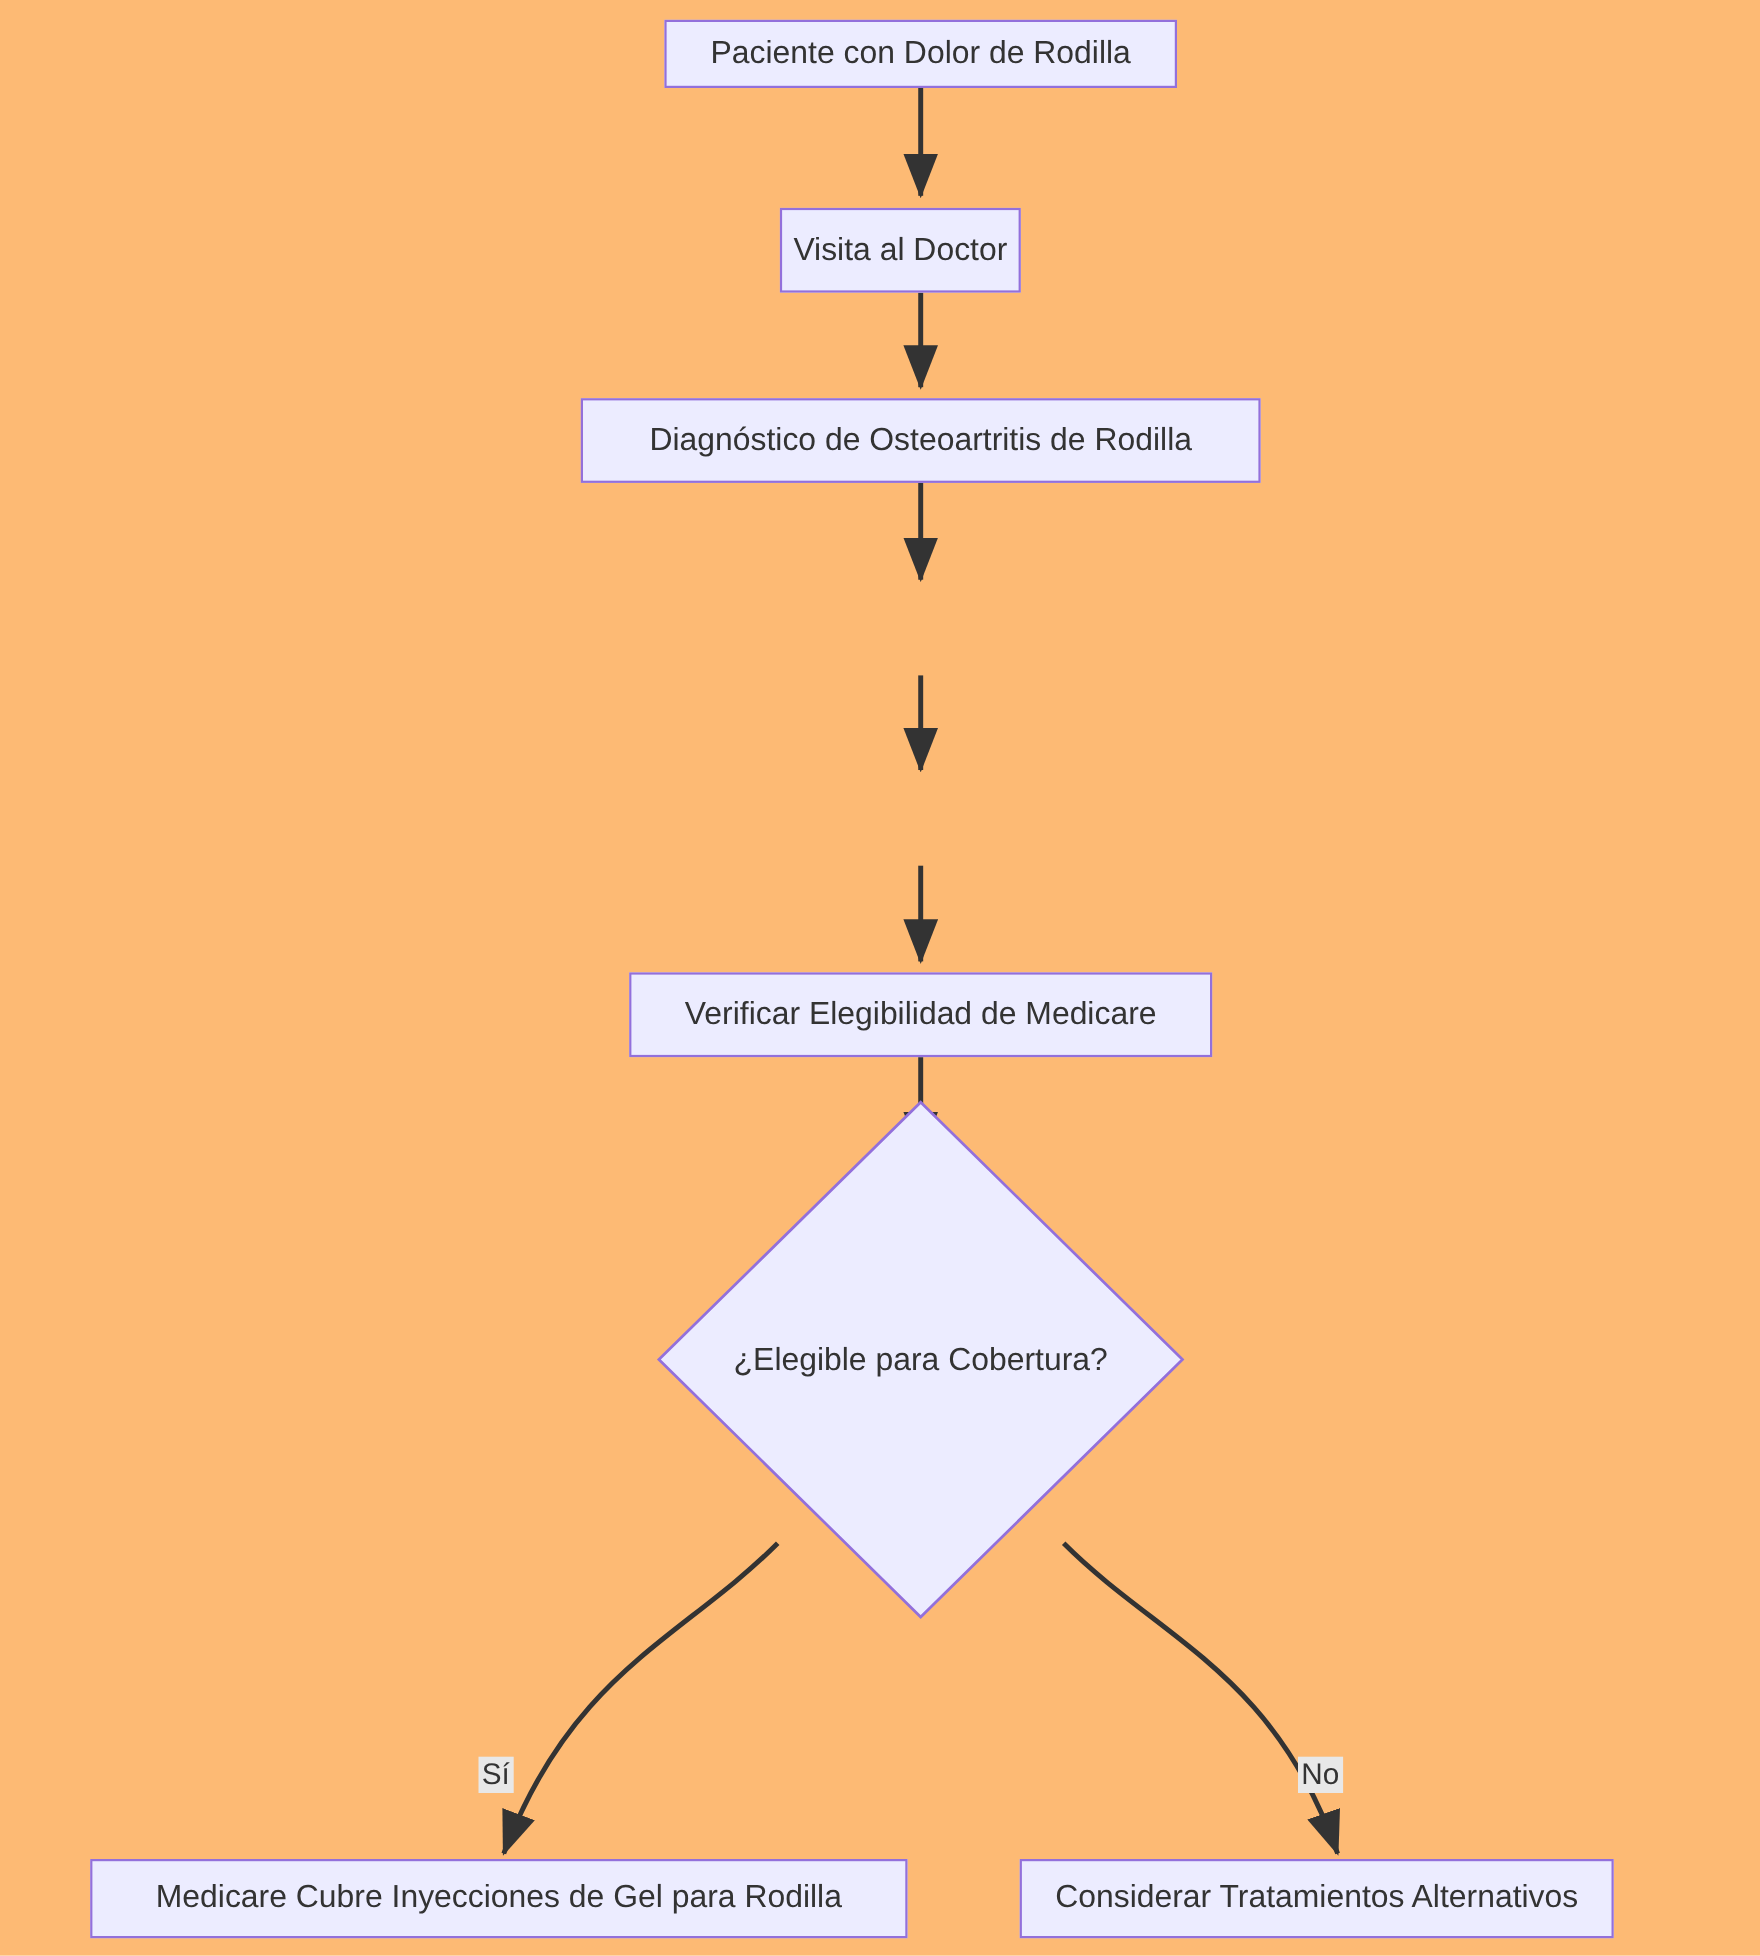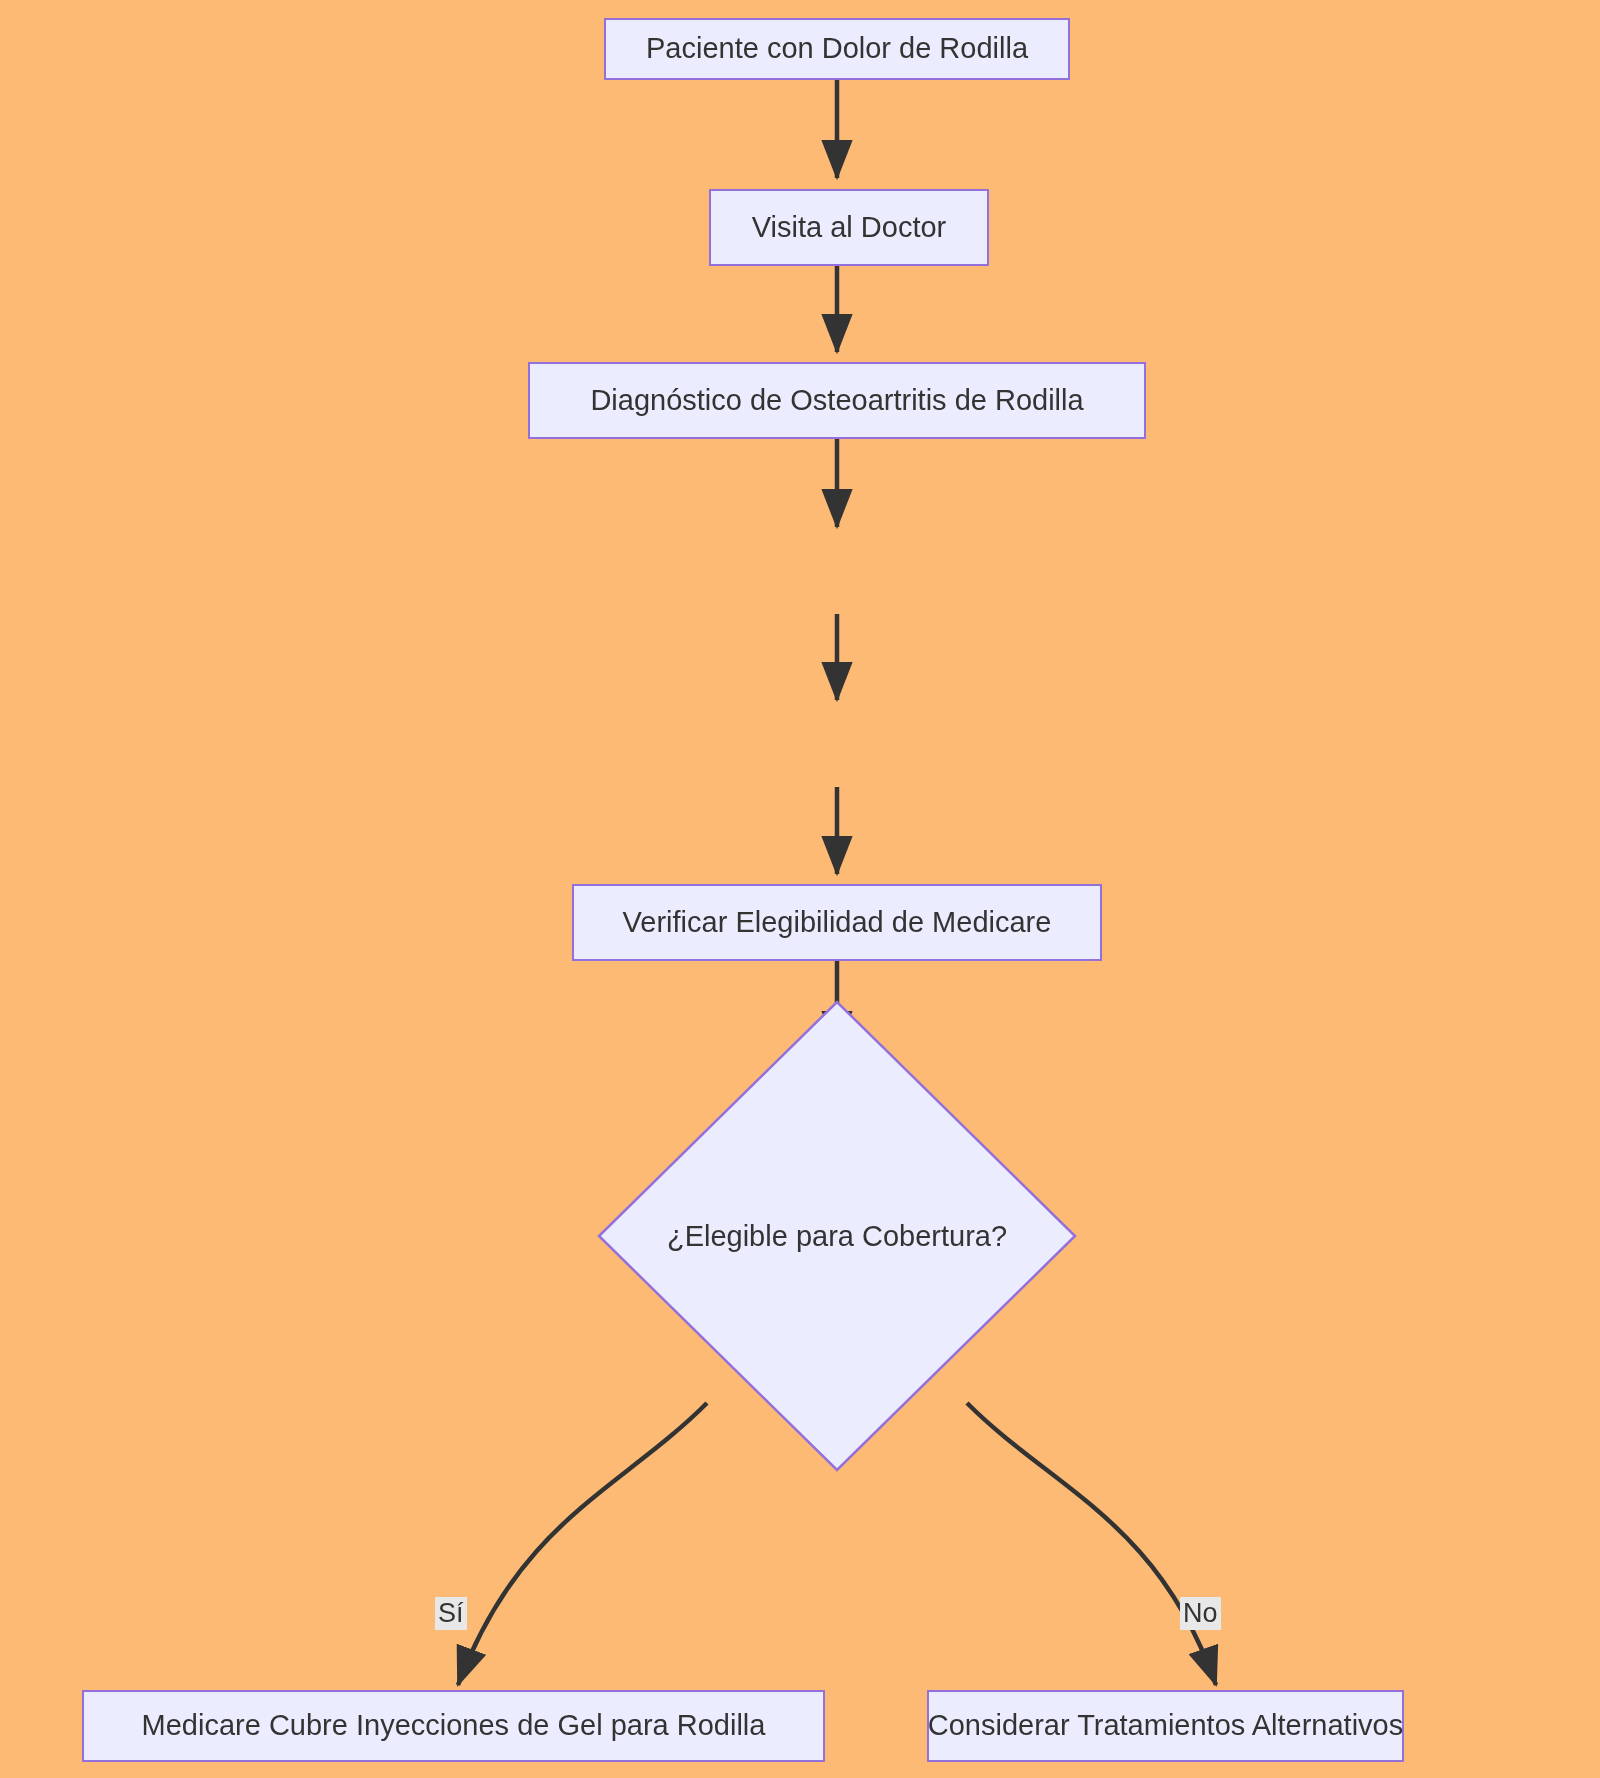--- a/index.html
+++ b/index.html
@@ -96,21 +96,21 @@
       <path d="M 837 961 L 837 1049"></path>
       <path d="M 707 1403 C 620 1490, 520 1520, 458 1685"></path>
       <path d="M 967 1403 C 1054 1490, 1158 1520, 1216 1685"></path>
     </g>
   </svg>
 
   <div class="node" style="left:604px; top:18px; width:466px; height:62px;">
     <span class="node-label">Paciente con Dolor de Rodilla</span>
   </div>
 
-  <div class="node" style="left:709px; top:189px; width:280px; height:77px;">
+  <div class="node" style="left:709px; top:189px; width:219px; height:77px;">
     <span class="node-label">Visita al Doctor</span>
   </div>
 
   <div class="node" style="left:528px; top:362px; width:618px; height:77px;">
     <span class="node-label">Diagnóstico de Osteoartritis de Rodilla</span>
   </div>
 
 
 
   <div class="node" style="left:572px; top:884px; width:530px; height:77px;">
@@ -121,20 +121,20 @@
     <svg width="480" height="472" viewBox="0 0 480 472">
       <polygon points="240,2 478,236 240,470 2,236" fill="#ececff" stroke="#9370db" stroke-width="2.5"></polygon>
     </svg>
     <span class="decision-label">¿Elegible para Cobertura?</span>
   </div>
 
   <div class="node" style="left:82px; top:1690px; width:743px; height:72px;">
     <span class="node-label">Medicare Cubre Inyecciones de Gel para Rodilla</span>
   </div>
 
-  <div class="node" style="left:927px; top:1690px; width:477px; height:72px;">
+  <div class="node" style="left:927px; top:1690px; width:540px; height:72px;">
     <span class="node-label">Considerar Tratamientos Alternativos</span>
   </div>
 
   <div class="edge-label" style="left:435px; top:1597px;">Sí</div>
   <div class="edge-label" style="left:1180px; top:1597px;">No</div>
 
 </div>
 
 </body></html>

